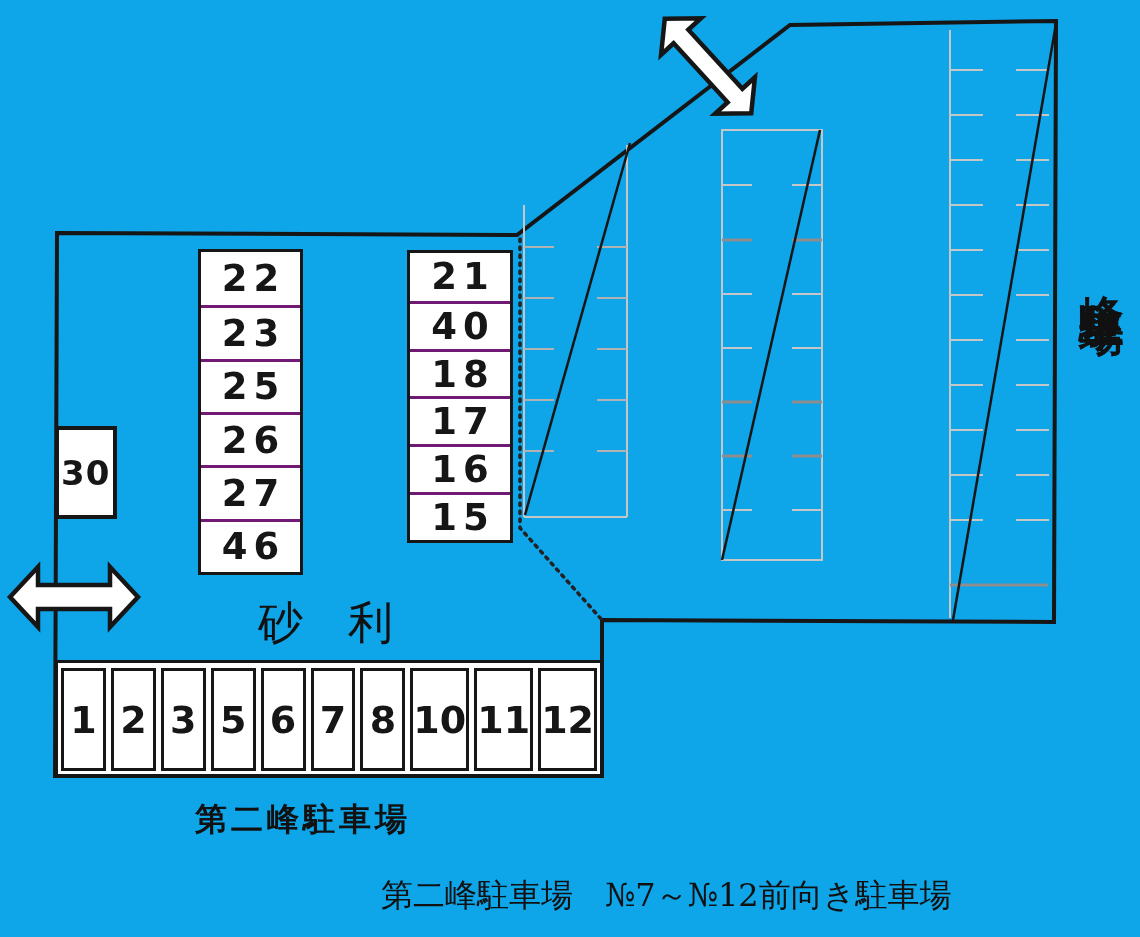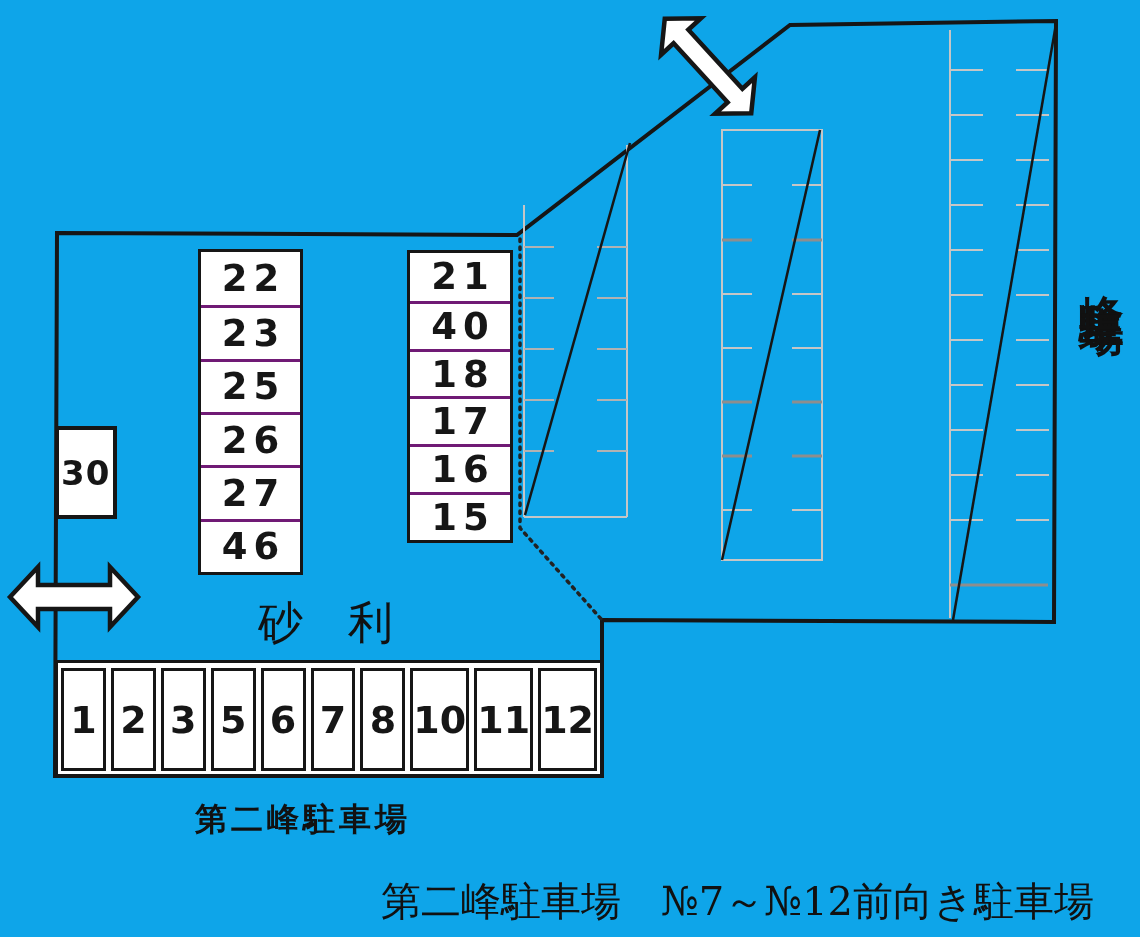--- a/index.html
+++ b/index.html
@@ -34,21 +34,21 @@
   }
   .stall-row .stall{
     flex:1;box-sizing:border-box;border:3px solid #161616;
     display:flex;align-items:center;justify-content:center;
     font-weight:bold;font-size:38px;
   }
 
   .surface-label{position:absolute;left:246px;top:593px;font-size:45px;color:#111;margin-left:12px;}
   .site-title{position:absolute;left:195px;top:798px;font-size:32px;font-weight:bold;letter-spacing:4px;color:#111;}
   .caption{
-    position:absolute;left:381px;top:874px;font-size:40px;color:#111;
+    position:absolute;left:381px;top:874px;font-size:32px;color:#111;
     font-family:"DejaVu Serif","Liberation Serif",serif;white-space:nowrap;
   }
   .adjacent-lot-label{
     position:absolute;left:1080px;top:260px;font-size:44px;font-weight:bold;color:#111;
     writing-mode:vertical-rl;text-orientation:upright;letter-spacing:6px;line-height:1;
   }
 </style>
 </head>
 <body>
 

